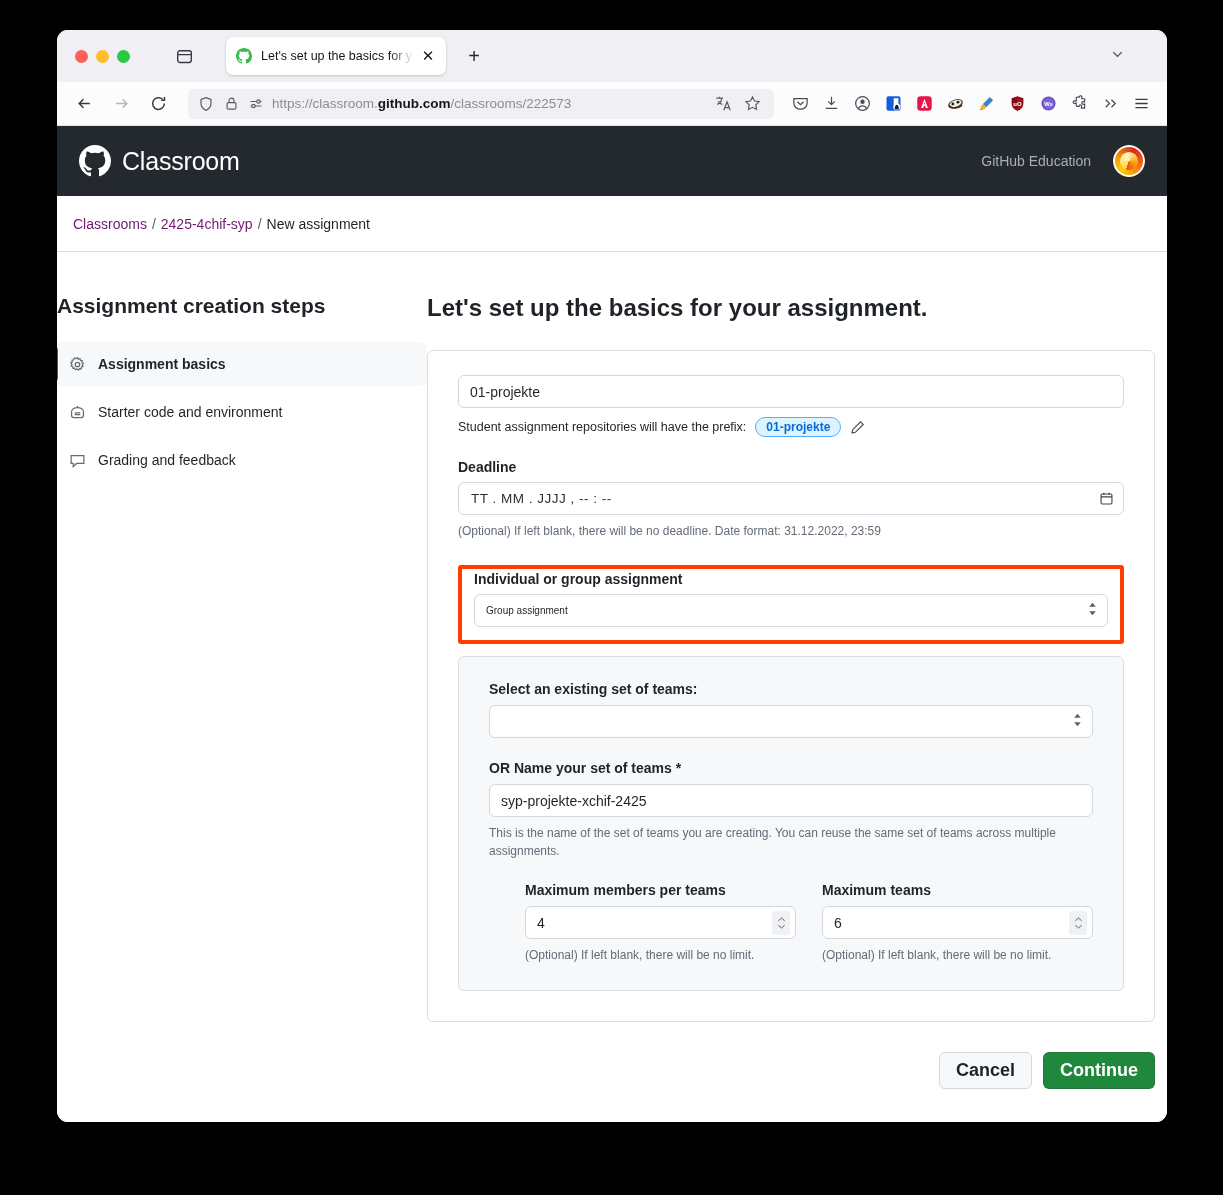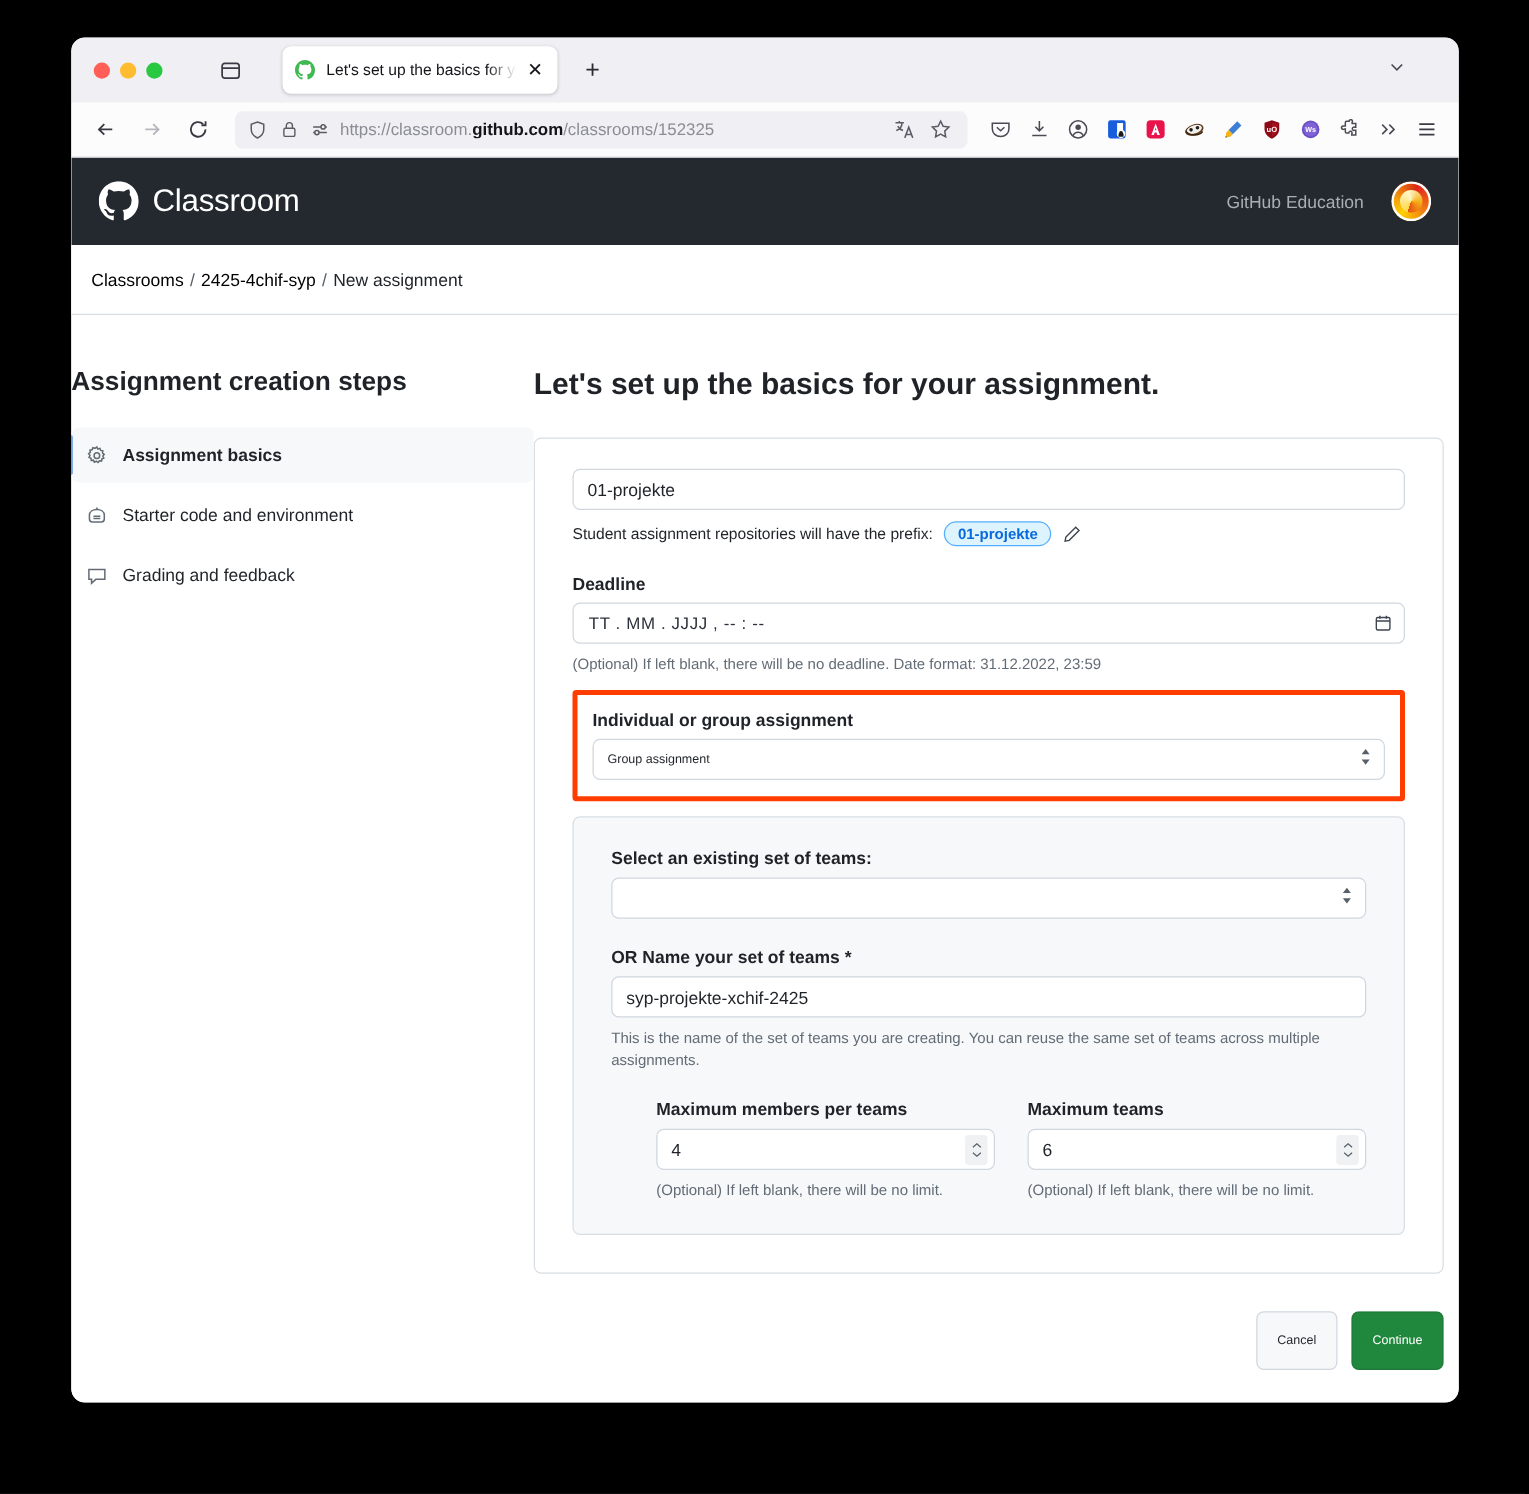--- a/index.html
+++ b/index.html
@@ -145,21 +145,21 @@
     background: conic-gradient(from 200deg, #ffd94a, #fff6c9 40%, #f6b017 70%, #e8500f);
   }
   .breadcrumb {
     height: 56px;
     display: flex; align-items: center;
     padding: 0 0 0 16px;
     font-size: 14px;
     border-bottom: 1px solid #d8dee4;
     background: #fff;
   }
-  .crumb-link { color: #000000; }
+  .crumb-link { color: #701a75; }
   .crumb-sep { color: #57606a; margin: 0 5px; }
   .crumb-cur { color: #1f2328; }
   .content {
     display: flex;
     padding: 42px 0 0 0;
     height: calc(100% - 126px);
     position: relative;
   }
   .sidebar { width: 370px; flex: none; }
   .sb-title { font-size: 21px; font-weight: 700; color: #1f2328; margin: 0 0 24px 0; }
@@ -224,24 +224,24 @@
     background: #fff;
     font-size: 10px; color: #1f2328;
     padding: 0 28px 0 11px;
     display: flex; align-items: center;
   }
   .select-arrows {
     position: absolute; right: 10px; top: 50%; transform: translateY(-50%);
     color: #586069; pointer-events: none;
   }
   .highlight-box {
-    margin-top: 12px;
+    margin-top: 25px;
     border: 4px solid #ff3d00;
     border-radius: 3px;
-    padding: 12px 12px 13px 12px;
+    padding: 2px 12px 13px 12px;
   }
   .teams-panel {
     margin-top: 12px;
     background: #f6f8fa;
     border: 1px solid #d8dee4;
     border-radius: 6px;
     padding: 24px 30px 26px 30px;
   }
   .tp-label { font-size: 14px; font-weight: 600; color: #1f2328; display:block; margin-bottom: 8px; }
   .num-grid { display: flex; gap: 26px; margin-top: 22px; margin-left: 36px; }
@@ -261,22 +261,22 @@
     background: #f0f1f3; border-radius: 3px;
     display: flex; flex-direction: column;
     align-items: center; justify-content: center; gap: 2px;
     color: #57606a;
   }
   .footer-btns {
     display: flex; justify-content: flex-end; gap: 11px;
     margin-top: 30px; padding-bottom: 10px;
   }
   .btn {
-    height: 47px; border-radius: 6px;
-    font-size: 10px; font-weight: 400;
+    height: 37px; border-radius: 6px;
+    font-size: 18px; font-weight: 700;
     display: flex; align-items: center; justify-content: center;
     padding: 0 16px;
   }
   .btn-cancel { background: #f6f8fa; border: 1px solid #d0d7de; color: #1f2328; }
   .btn-continue { background: #1f883d; border: 1px solid rgba(31,35,40,.15); color: #fff; }
 </style>
 </head>
 <body>
 
 <div class="window">
@@ -340,21 +340,21 @@
             <path d="M5.4 7V4.8a2.6 2.6 0 0 1 5.2 0V7"></path>
           </svg>
       </span>
       <span class="url-ico">
         <svg width="16" height="16" viewBox="0 0 16 16" fill="none" stroke="currentColor" stroke-width="1.2">
             <path d="M2.5 5.5h11M2.5 10h11"></path>
             <circle cx="10.5" cy="5.5" r="1.7" fill="#f0f0f4"></circle>
             <circle cx="5.5" cy="10" r="1.7" fill="#f0f0f4"></circle>
           </svg>
       </span>
-      <span class="url-text"><span>https://classroom.</span><b>github.com</b><span>/classrooms/152325</span></span>
+      <span class="url-text"><span>https://classroom.</span><b>github.com</b><span>/classrooms/222573</span></span>
       <span class="url-right">
         <span class="url-ico">
           <svg width="17" height="17" viewBox="0 0 16 16" fill="none" stroke="currentColor" stroke-width="1.15">
               <path d="M1.3 3h6.3M4.2 1.6v1.4M6.2 3c0 2.6-1.8 5-4.3 5.8M3 5.6c.9 1.8 2.5 2.9 4 3.3"></path>
               <path d="M8.3 14.4l3-8 3 8M9.4 11.8h3.8"></path>
             </svg>
         </span>
         <span class="url-ico">
           <svg width="17" height="17" viewBox="0 0 16 16" fill="none" stroke="currentColor" stroke-width="1.15">
               <path d="M8 1.8l1.9 3.9 4.3.6-3.1 3 .7 4.3L8 11.6l-3.8 2 .7-4.3-3.1-3 4.3-.6z"></path>

